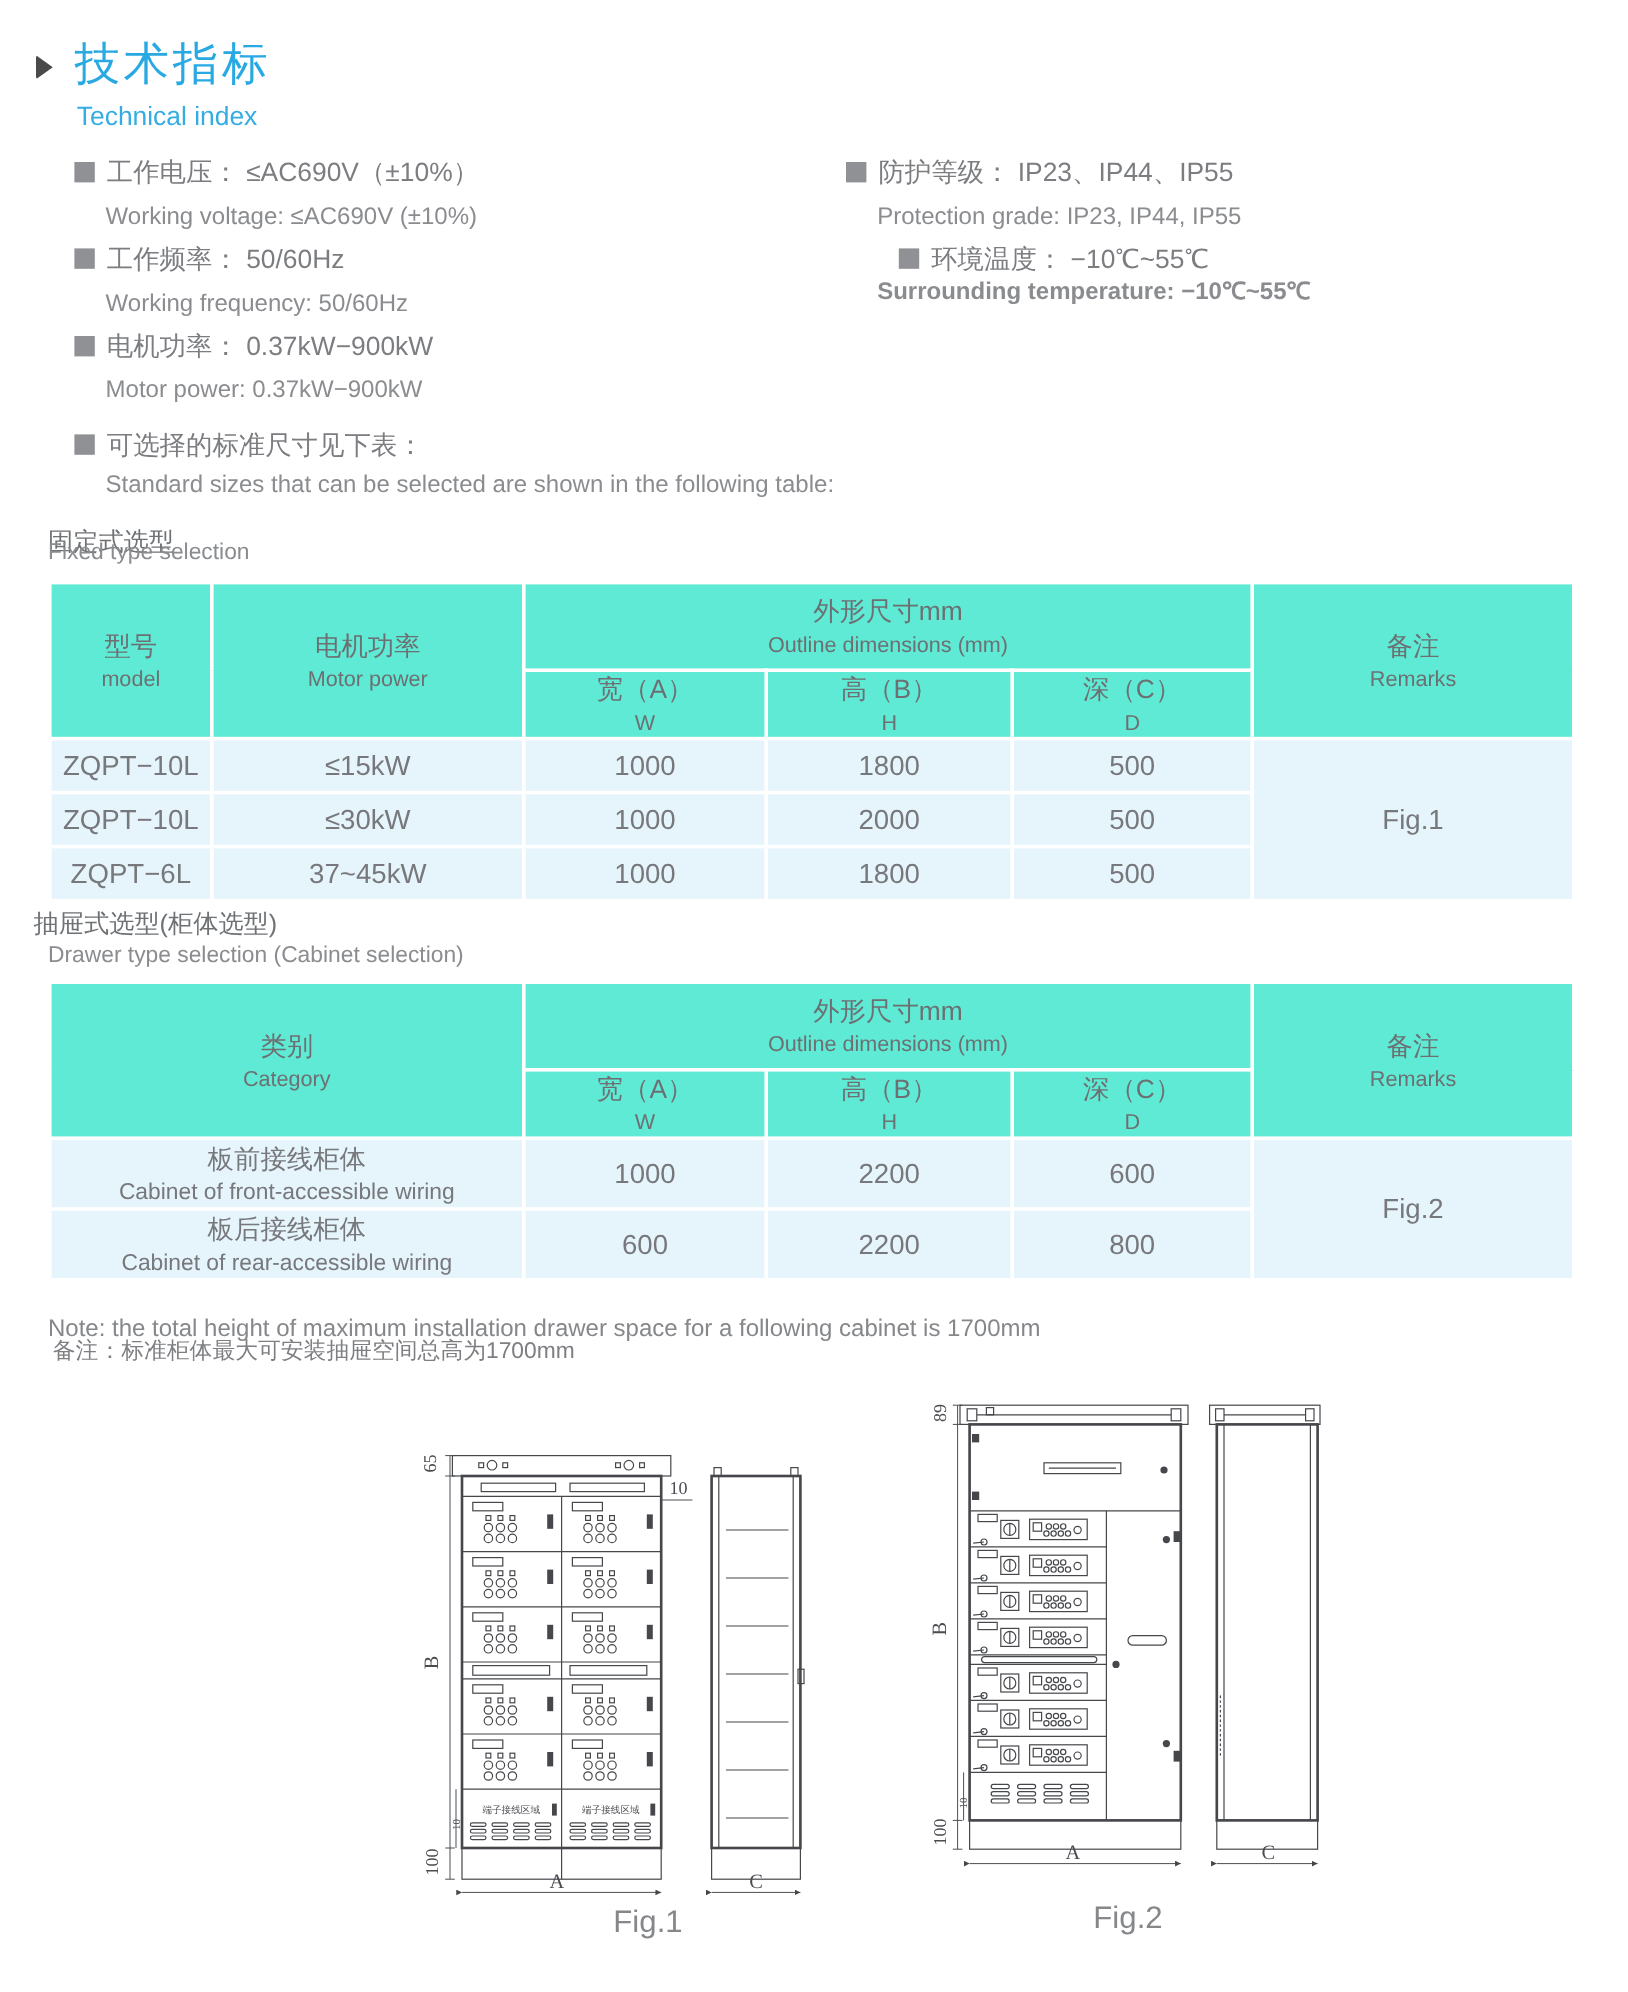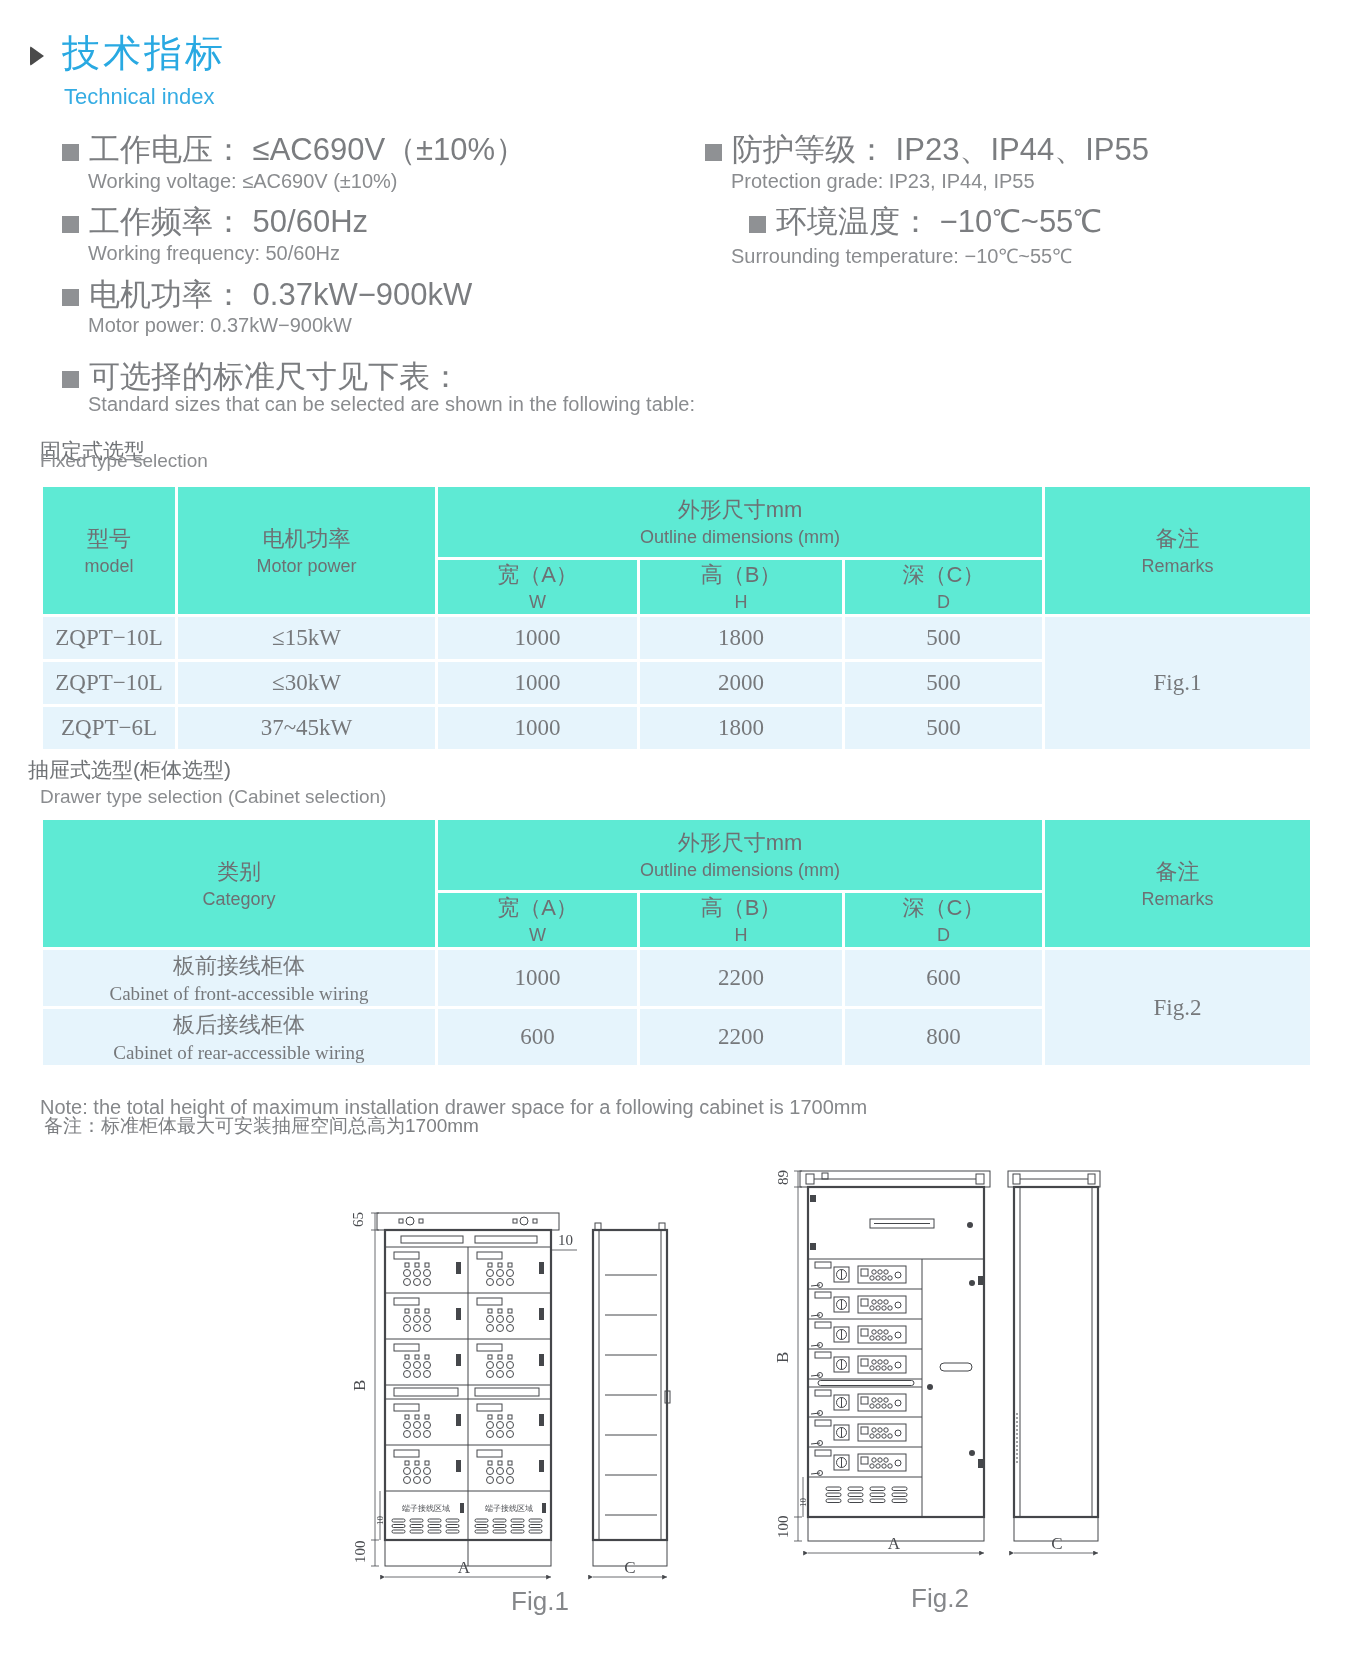--- a/index.html
+++ b/index.html
@@ -13,33 +13,33 @@
   .title-arrow{
     left:30px;top:46px;width:0;height:0;
     border-left:14px solid #4a4a4a;border-top:10px solid transparent;border-bottom:10px solid transparent;
     border-radius:2px;
   }
   .title-cn{left:62px;top:28px;font-size:38px;letter-spacing:3px;color:#29a9e2;}
   .title-en{left:64px;top:84px;font-size:22px;color:#35ace3;}
 
   
   .bullet{width:17px;height:17px;background:#8f9194;display:inline-block;}
-  .spec-cn{font-size:31px;color:#7b7d80;white-space:nowrap;text-align:center;}
+  .spec-cn{font-size:22px;color:#7b7d80;white-space:nowrap;text-align:center;}
   .spec-cn .bullet{margin-right:10px;vertical-align:-1px;}
   .spec-en{font-size:20px;color:#8a8c8f;white-space:nowrap;}
 
   
   .sec-cn{font-size:21px;color:#6f7275;}
   .sec-en{font-size:19px;color:#8a8c8f;}
 
   
   table.spec{border-collapse:collapse;table-layout:fixed;width:1270px;}
   table.spec td{border:3px solid #ffffff;text-align:center;vertical-align:middle;padding:0;}
   td.hd{background:#5eead4;color:#6d7073;}
-  td.bd{background:#e6f4fc;color:#76787b;font-size:23px;font-family:Liberation Serif, serif;}
+  td.bd{background:#e6f4fc;color:#76787b;font-size:23px;}
   .hd-cn{font-size:22px;line-height:30px;}
   .hd-en{font-size:18px;line-height:24px;}
   .cell-cn{font-size:22px;line-height:30px;}
   .cell-en{font-size:19px;line-height:25px;}
 
   
   .note-cn{font-size:19px;color:#7d7f82;}
   .note-en{font-size:20px;color:#85878a;}
 
   
@@ -62,21 +62,21 @@
 <div class="abs spec-cn" style="left:62px;top:129px;"><span class="bullet"></span><span>工作电压： ≤AC690V（±10%）</span></div>
 <div class="abs spec-en" style="left:88px;top:170px;">Working voltage: ≤AC690V (±10%)</div>
 <div class="abs spec-cn" style="left:62px;top:201px;"><span class="bullet"></span><span>工作频率： 50/60Hz</span></div>
 <div class="abs spec-en" style="left:88px;top:242px;">Working frequency: 50/60Hz</div>
 <div class="abs spec-cn" style="left:62px;top:274px;"><span class="bullet"></span><span>电机功率： 0.37kW−900kW</span></div>
 <div class="abs spec-en" style="left:88px;top:314px;">Motor power: 0.37kW−900kW</div>
 
 <div class="abs spec-cn" style="left:705px;top:129px;"><span class="bullet"></span><span>防护等级： IP23、IP44、IP55</span></div>
 <div class="abs spec-en" style="left:731px;top:170px;">Protection grade: IP23, IP44, IP55</div>
 <div class="abs spec-cn" style="left:705px;top:201px;margin-left:44px;"><span class="bullet"></span><span>环境温度： −10℃~55℃</span></div>
-<div class="abs spec-en" style="left:731px;top:242px;">Surrounding temperature: −10℃~55℃</div>
+<div class="abs spec-en" style="left:731px;top:228px;font-weight:bold;">Surrounding temperature: −10℃~55℃</div>
 
 <div class="abs spec-cn" style="left:62px;top:356px;"><span class="bullet"></span><span>可选择的标准尺寸见下表：</span></div>
 <div class="abs spec-en" style="left:88px;top:393px;">Standard sizes that can be selected are shown in the following table:</div>
 
 <div class="abs sec-cn" style="left:40px;top:421px;margin-top:16px;">固定式选型</div>
 <div class="abs sec-en" style="left:40px;top:450px;">Fixed type selection</div>
 
 <table class="spec abs" style="left:40px;top:484px;">
   <colgroup>
       <col style="width:135px">

